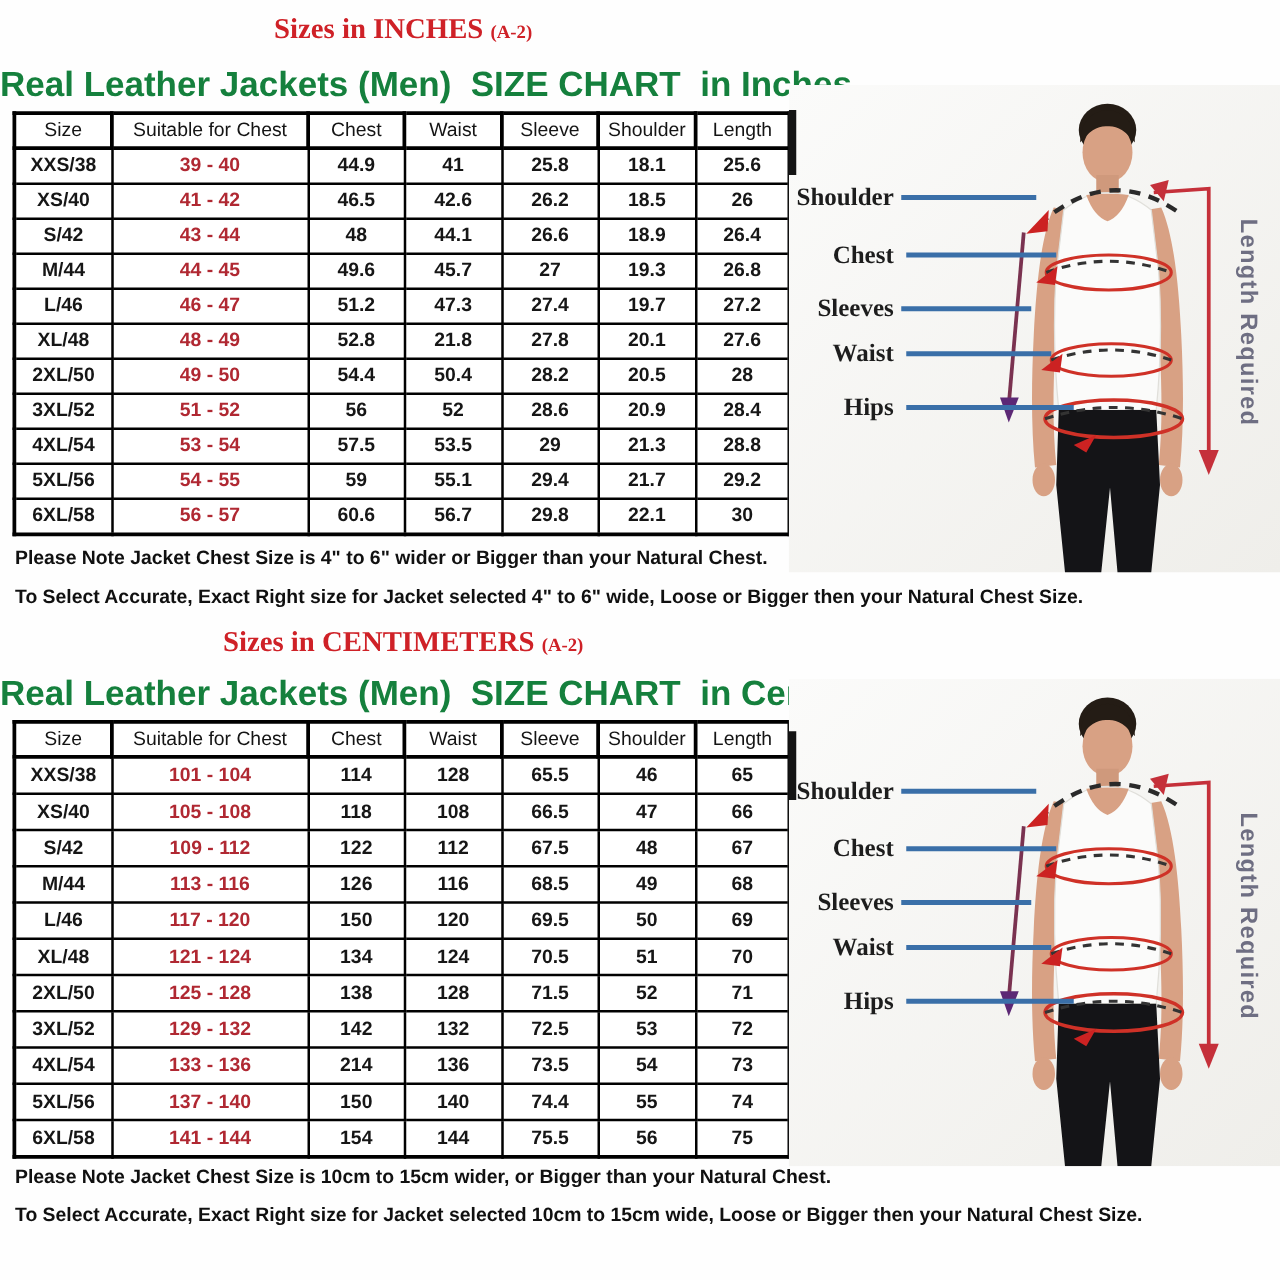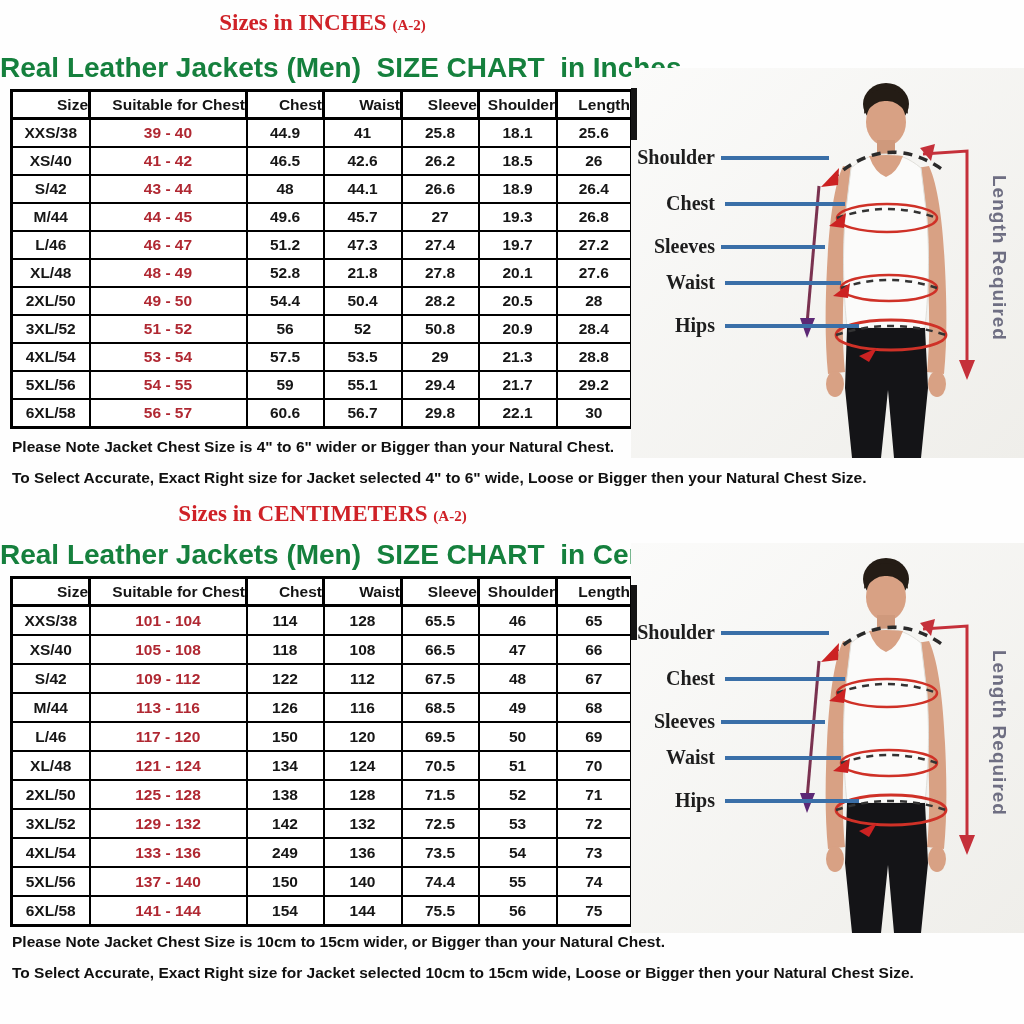--- a/index.html
+++ b/index.html
@@ -18,21 +18,21 @@
     left:0;width:648px;text-align:center;white-space:pre;
     font-weight:bold;color:#15803d;font-size:28px;
   }
   
   table.size-table{
     position:absolute;left:10px;width:620px;table-layout:fixed;
     border-collapse:collapse;background:#fff;border:3px solid #000;
   }
   table.size-table th{
     border:3px solid #000;background:#fff;color:#141414;
-    font-size:15.5px;font-weight:bold;height:25px;padding:0;text-align:right;
+    font-size:15.5px;font-weight:normal;height:25px;padding:0;text-align:center;
   }
   table.size-table td{
     border:2px solid #000;padding:0;text-align:center;
     font-size:15.5px;font-weight:bold;color:#161616;vertical-align:middle;
   }
   #table-inches td{height:26px;}
   #table-cm td{height:27px;}
   table.size-table td.red{color:#b02832;}
   
   .note{
@@ -141,21 +141,21 @@
         <td>50.4</td>
         <td>28.2</td>
         <td>20.5</td>
         <td>28</td>
       </tr>
       <tr>
         <td>3XL/52</td>
         <td class="red">51 - 52</td>
         <td>56</td>
         <td>52</td>
-        <td>50.8</td>
+        <td>28.6</td>
         <td>20.9</td>
         <td>28.4</td>
       </tr>
       <tr>
         <td>4XL/54</td>
         <td class="red">53 - 54</td>
         <td>57.5</td>
         <td>53.5</td>
         <td>29</td>
         <td>21.3</td>
@@ -281,21 +281,21 @@
         <td class="red">129 - 132</td>
         <td>142</td>
         <td>132</td>
         <td>72.5</td>
         <td>53</td>
         <td>72</td>
       </tr>
       <tr>
         <td>4XL/54</td>
         <td class="red">133 - 136</td>
-        <td>249</td>
+        <td>214</td>
         <td>136</td>
         <td>73.5</td>
         <td>54</td>
         <td>73</td>
       </tr>
       <tr>
         <td>5XL/56</td>
         <td class="red">137 - 140</td>
         <td>150</td>
         <td>140</td>

